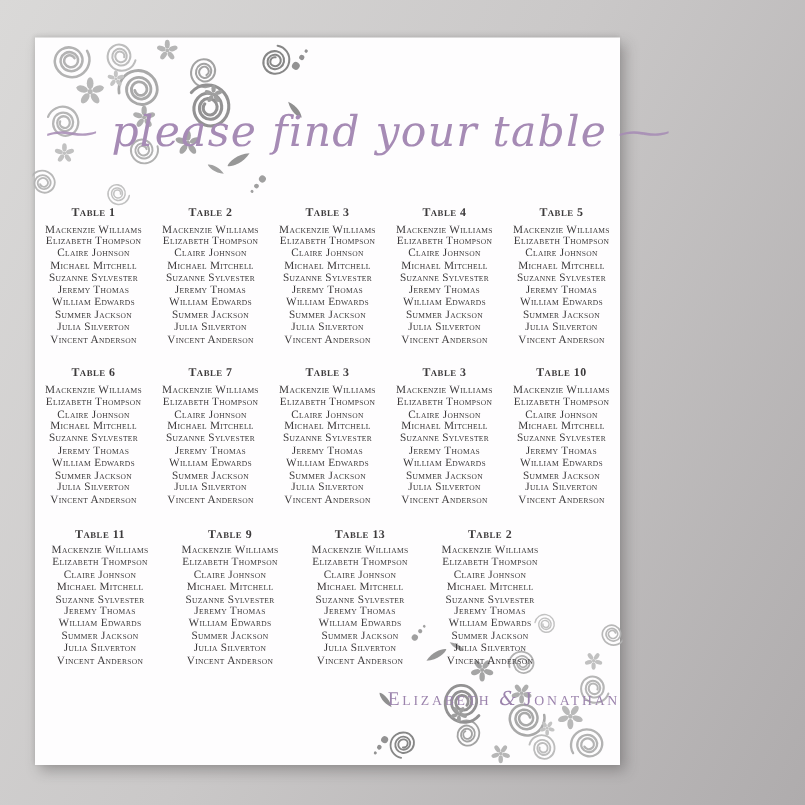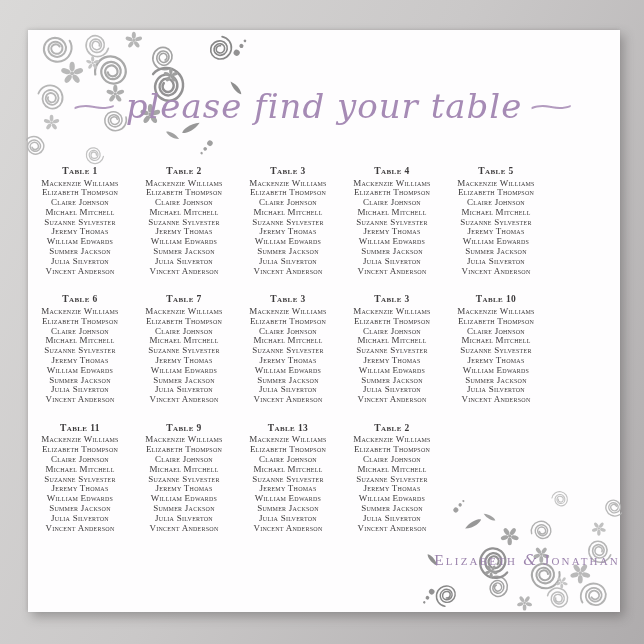--- a/index.html
+++ b/index.html
@@ -2,21 +2,21 @@
 <html style="--script-purple: #a68bb5; --footer-purple: #9c84ad; --name-ink: #3c3a3b; --poster-white: #fefdfe; --backdrop-light: #dad9d8; --backdrop-dark: #afacad; --silver-light: #c2c2c2; --silver-dark: #828282;"><head>
 <meta charset="utf-8">
 <style>
   html,body{margin:0;padding:0}
   body{
     width:644px;height:644px;position:relative;overflow:hidden;
     background:linear-gradient(118deg,var(--backdrop-light,#dad9d8) 0%,#cac8c8 48%,var(--backdrop-dark,#afacad) 100%);
     font-family:"Liberation Serif",serif;
   }
   .poster{
-    position:absolute;left:28px;top:30px;width:592px;height:582px;
+    position:absolute;left:28px;top:30px;width:468px;height:582px;
     background:var(--poster-white,#fefdfe);
     box-shadow:4px 5px 10px rgba(60,56,58,.35),-1px -1px 3px rgba(60,56,58,.12);
   }
   .flourish{position:absolute;pointer-events:none;opacity:.92}
   .fl-tl{left:-2px;top:-2px;width:228px;height:144px}
   .fl-br{right:-2px;bottom:-2px;width:206px;height:130px}
 
   .title{
     position:absolute;top:54px;left:0;right:0;text-align:center;white-space:nowrap;
     color:var(--script-purple,#a68bb5);

